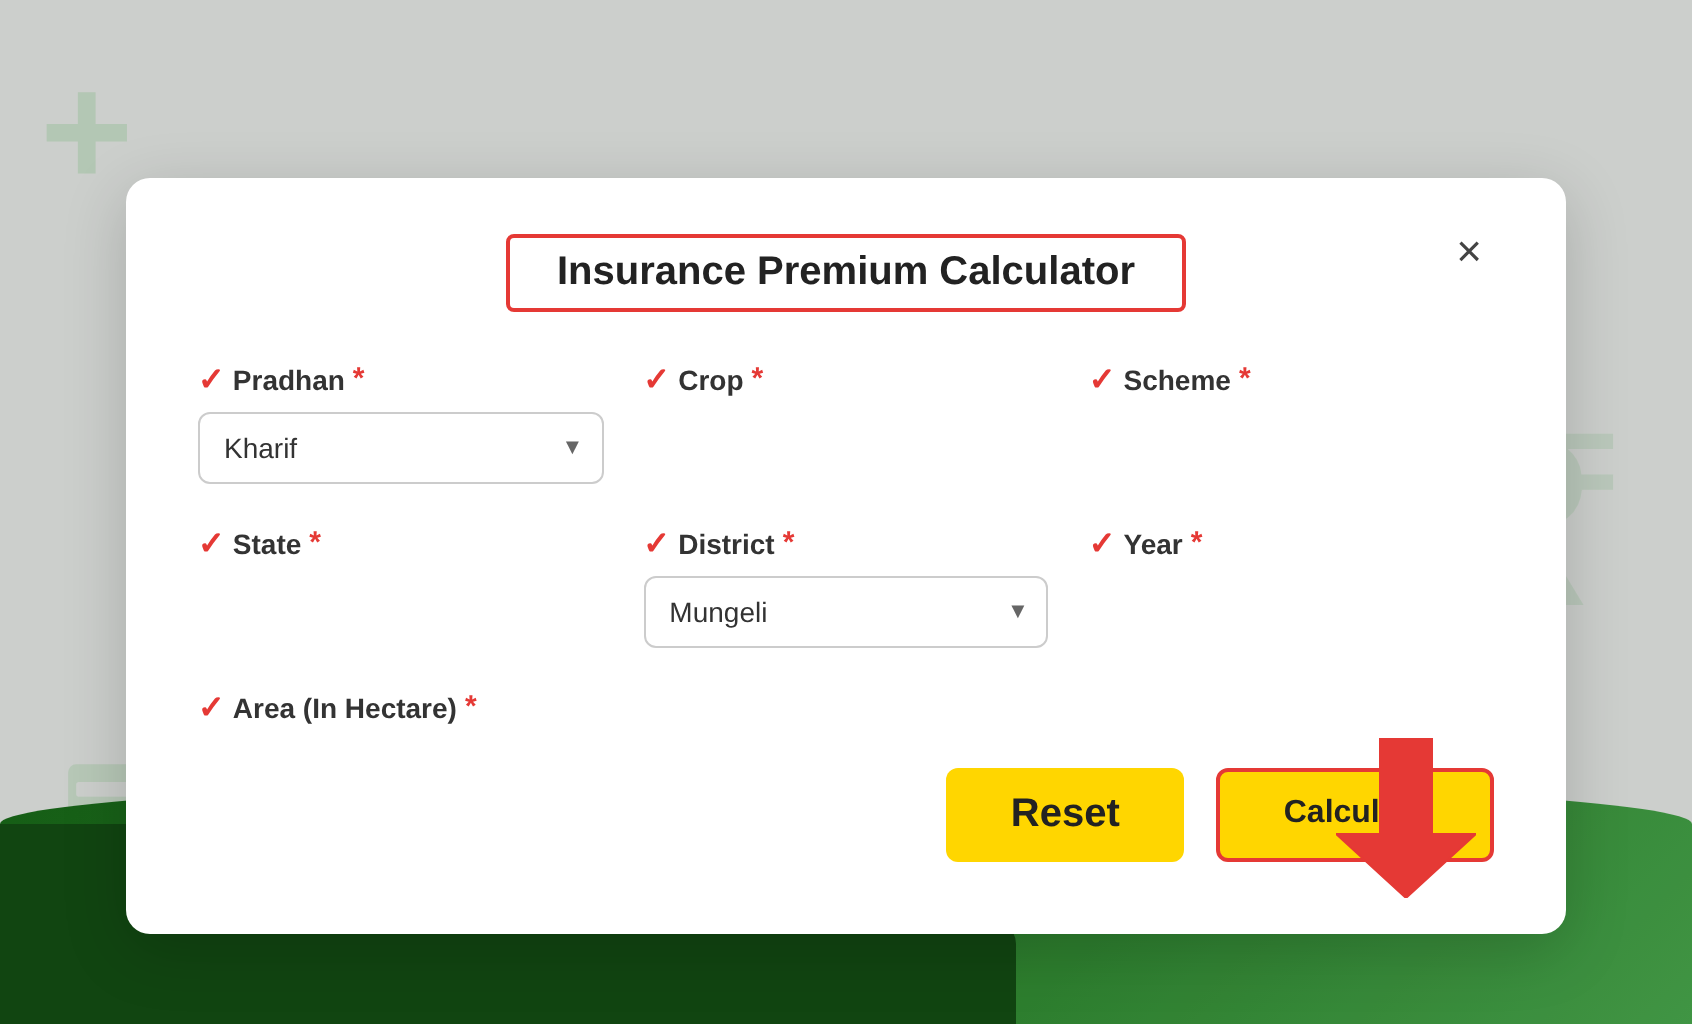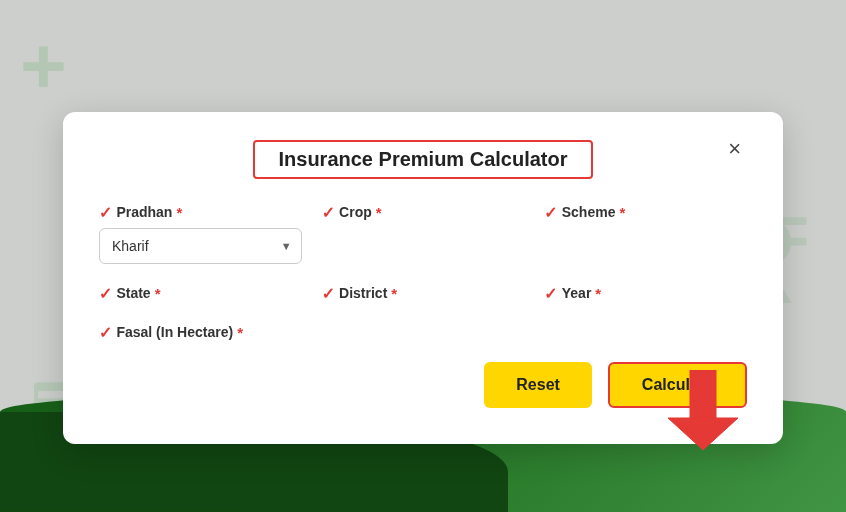--- a/index.html
+++ b/index.html
@@ -183,21 +183,21 @@
       justify-content: flex-end;
       gap: 16px;
       margin-top: 8px;
     }
 
     .btn-reset {
       padding: 12px 32px;
       background: #ffd600;
       border: none;
       border-radius: 6px;
-      font-size: 16px;
+      font-size: 20px;
       font-weight: 600;
       color: #222;
       cursor: pointer;
     }
 
     .btn-calculate {
       padding: 12px 32px;
       background: #ffd600;
       border: 2.5px solid #e53935;
       border-radius: 6px;
@@ -275,38 +275,45 @@
           <span class="required-star">*</span>
         </label>
       </div>
 
       <div class="form-group">
         <label class="form-label">
           <span class="tick">✓</span>
           <span>District</span>
           <span class="required-star">*</span>
         </label>
+        <div class="select-wrapper">
+          <select class="form-select">
+            <option>Mungeli</option>
+            <option>Raipur</option>
+            <option>Bilaspur</option>
+          </select>
+        </div>
       </div>
 
       <div class="form-group">
         <label class="form-label">
           <span class="tick">✓</span>
           <span>Year</span>
           <span class="required-star">*</span>
         </label>
       </div>
 
     </div>
 
     <div class="form-row">
 
       <div class="form-group" style="max-width: 220px;">
         <label class="form-label">
           <span class="tick">✓</span>
-          <span>Fasal (In Hectare)</span>
+          <span>Area (In Hectare)</span>
           <span class="required-star">*</span>
         </label>
       </div>
 
     </div>
 
     <div class="modal-footer">
       <button class="btn-reset">Reset</button>
       <button class="btn-calculate">Calculate</button>
     </div>

